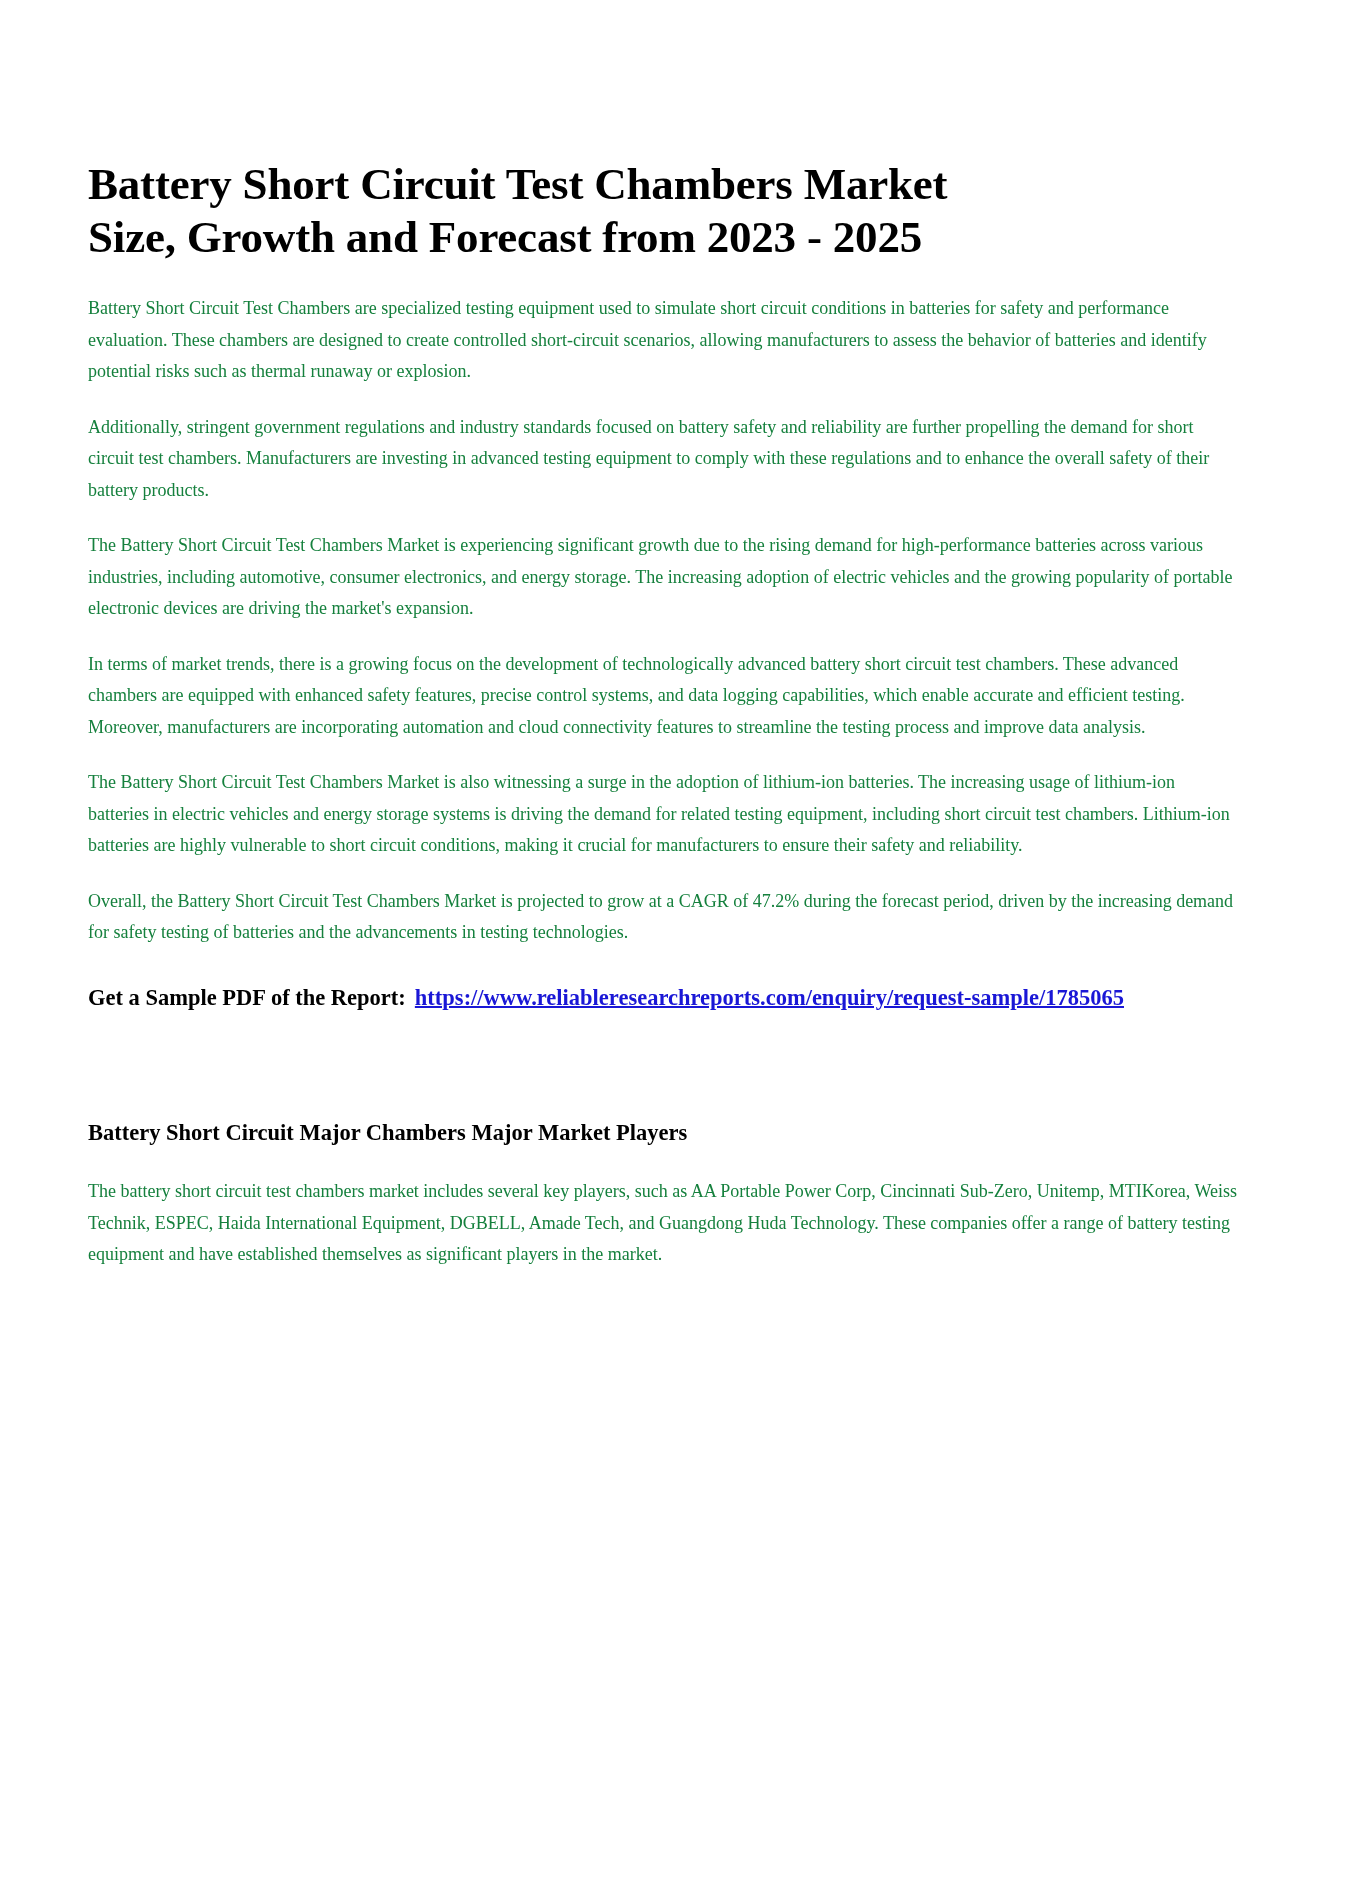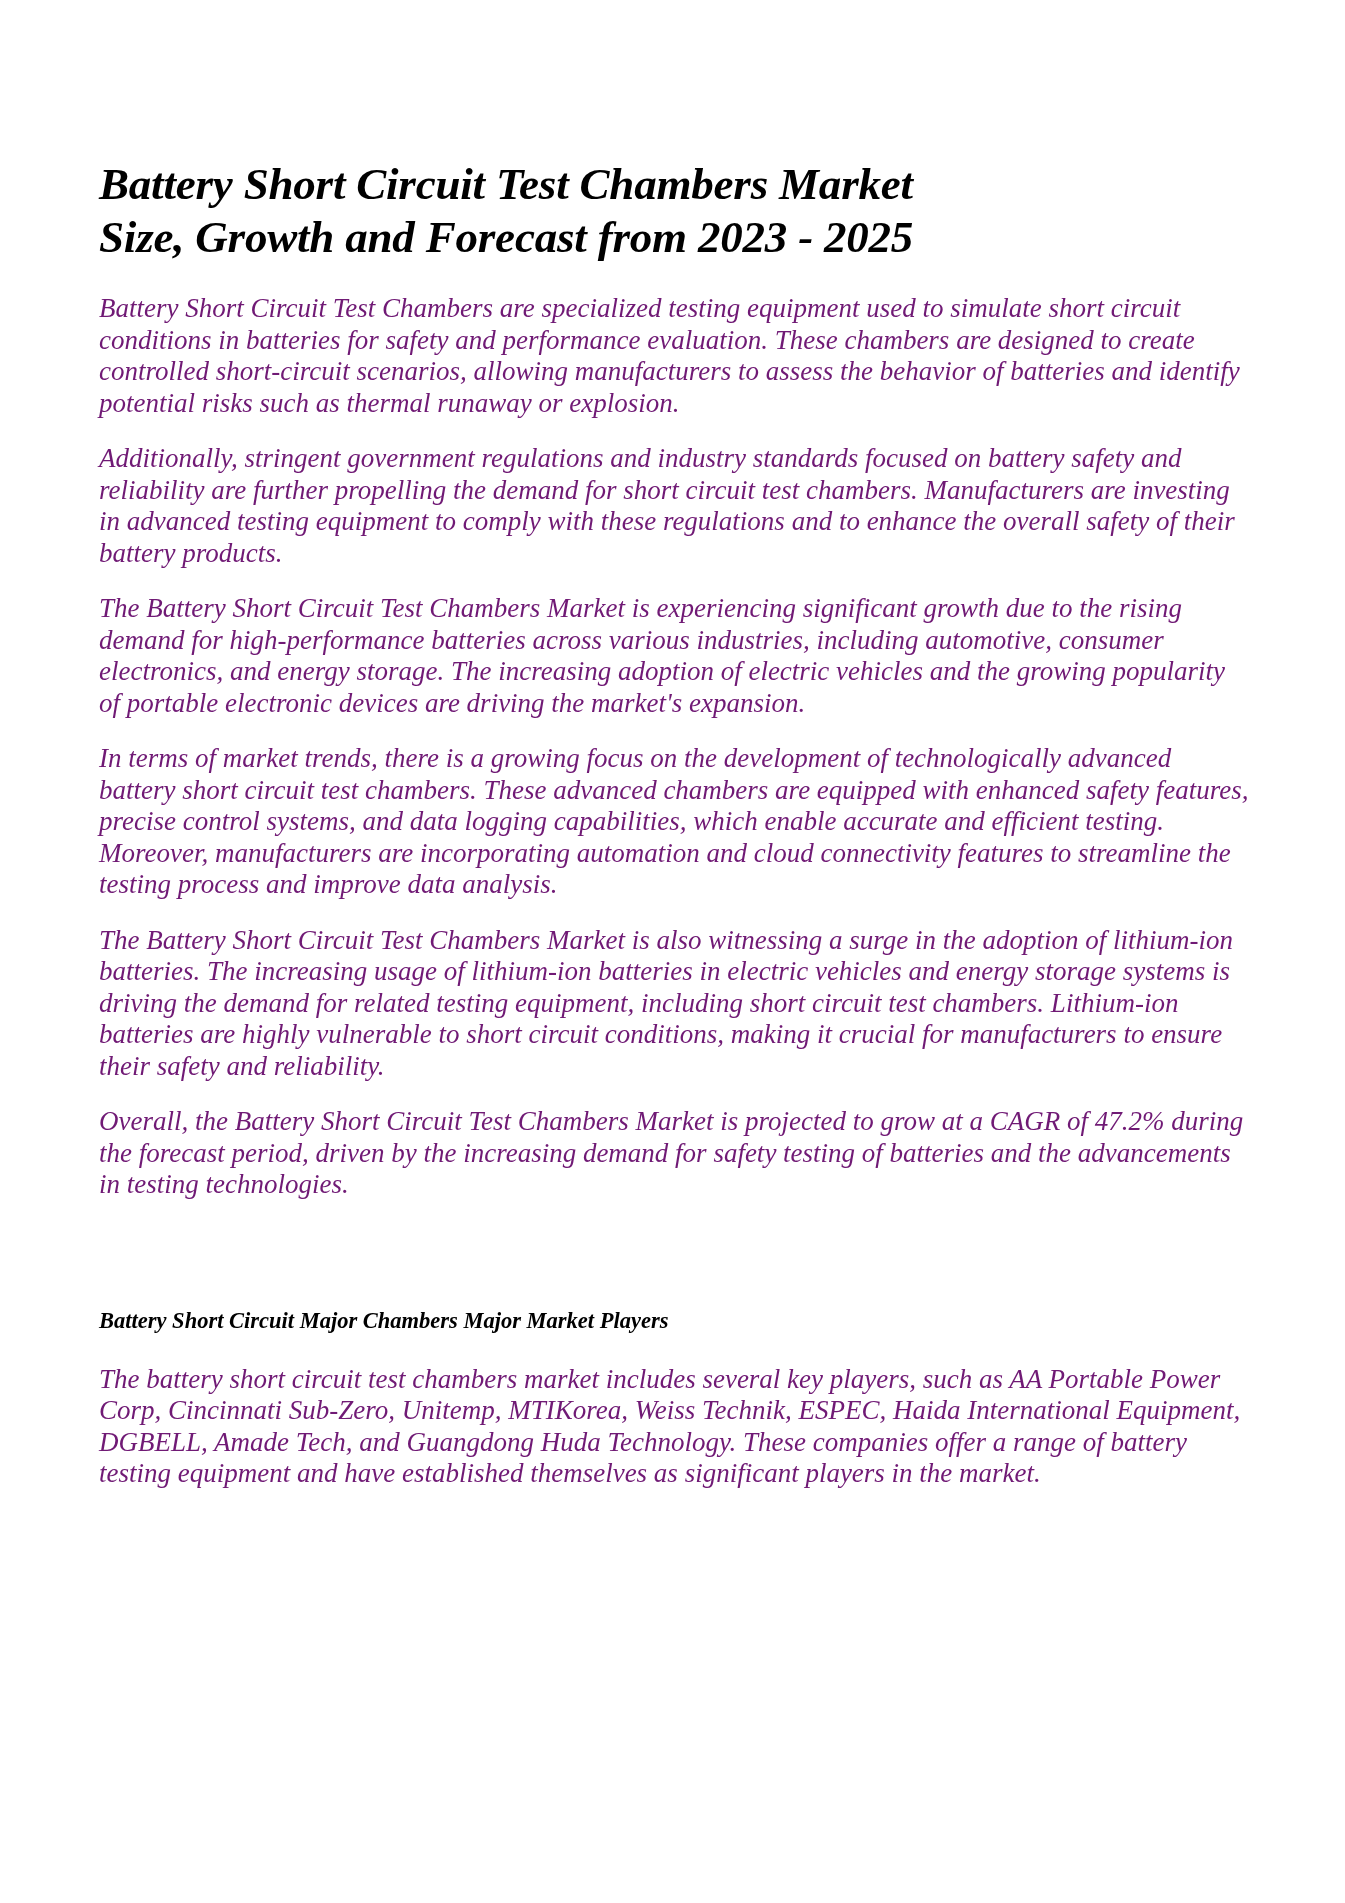--- a/index.html
+++ b/index.html
@@ -18,24 +18,23 @@
   .page {
     position: relative;
     width: 1345px;
     height: 1903px;
     background: #ffffff;
     box-sizing: border-box;
     padding: 0;
   }
   .content {
     position: absolute;
-    left: 99px;
+    left: 88px;
     top: 0;
     width: 1152px;
-    font-style: italic;
   }
 
   
   .doc-title {
     font-size: 45px;
     font-weight: bold;
     line-height: 1.18;
     letter-spacing: -0.2px;
     margin: 0;
     padding-top: 158px;
@@ -52,25 +51,25 @@
     font-weight: bold;
     line-height: 1.3;
     margin: 0;
     color: #000000;
   }
   .sh-analysis { padding-top: 54px; }
   .sh-players  { padding-top: 79px; }
 
   
   .para {
-    font-size: 27px;
+    font-size: 18px;
     line-height: 31.5px;
     margin: 0;
     padding-top: 24px;
-    color: #701a75;
+    color: #15803d;
     text-align: left;
   }
   .para.first-para { padding-top: 29px; }
 
   
   .link-block {
     font-size: 22.5px;
     line-height: 31.5px;
     padding-top: 33px;
     font-weight: bold;
@@ -108,20 +107,21 @@
     <p class="para">Additionally, stringent government regulations and industry standards focused on battery safety and reliability are further propelling the demand for short circuit test chambers. Manufacturers are investing in advanced testing equipment to comply with these regulations and to enhance the overall safety of their battery products.</p>
 
     <p class="para">The Battery Short Circuit Test Chambers Market is experiencing significant growth due to the rising demand for high-performance batteries across various industries, including automotive, consumer electronics, and energy storage. The increasing adoption of electric vehicles and the growing popularity of portable electronic devices are driving the market's expansion.</p>
 
     <p class="para">In terms of market trends, there is a growing focus on the development of technologically advanced battery short circuit test chambers. These advanced chambers are equipped with enhanced safety features, precise control systems, and data logging capabilities, which enable accurate and efficient testing. Moreover, manufacturers are incorporating automation and cloud connectivity features to streamline the testing process and improve data analysis.</p>
 
     <p class="para">The Battery Short Circuit Test Chambers Market is also witnessing a surge in the adoption of lithium-ion batteries. The increasing usage of lithium-ion batteries in electric vehicles and energy storage systems is driving the demand for related testing equipment, including short circuit test chambers. Lithium-ion batteries are highly vulnerable to short circuit conditions, making it crucial for manufacturers to ensure their safety and reliability.</p>
 
     <p class="para">Overall, the Battery Short Circuit Test Chambers Market is projected to grow at a CAGR of 47.2% during the forecast period, driven by the increasing demand for safety testing of batteries and the advancements in testing technologies.</p>
 
+    <div class="link-block"><span class="label">Get a Sample PDF of the Report:</span><span class="spacer"></span><a class="doc-link" href="#">https://www.reliableresearchreports.com/enquiry/request-sample/1785065</a></div>
 
     <div class="gap-after-link"></div>
 
     <h2 class="section-heading sh-players">Battery Short Circuit Major Chambers Major Market Players</h2>
 
     <p class="para first-para">The battery short circuit test chambers market includes several key players, such as AA Portable Power Corp, Cincinnati Sub-Zero, Unitemp, MTIKorea, Weiss Technik, ESPEC, Haida International Equipment, DGBELL, Amade Tech, and Guangdong Huda Technology. These companies offer a range of battery testing equipment and have established themselves as significant players in the market.</p>
 
   </div>
 </div>
 

